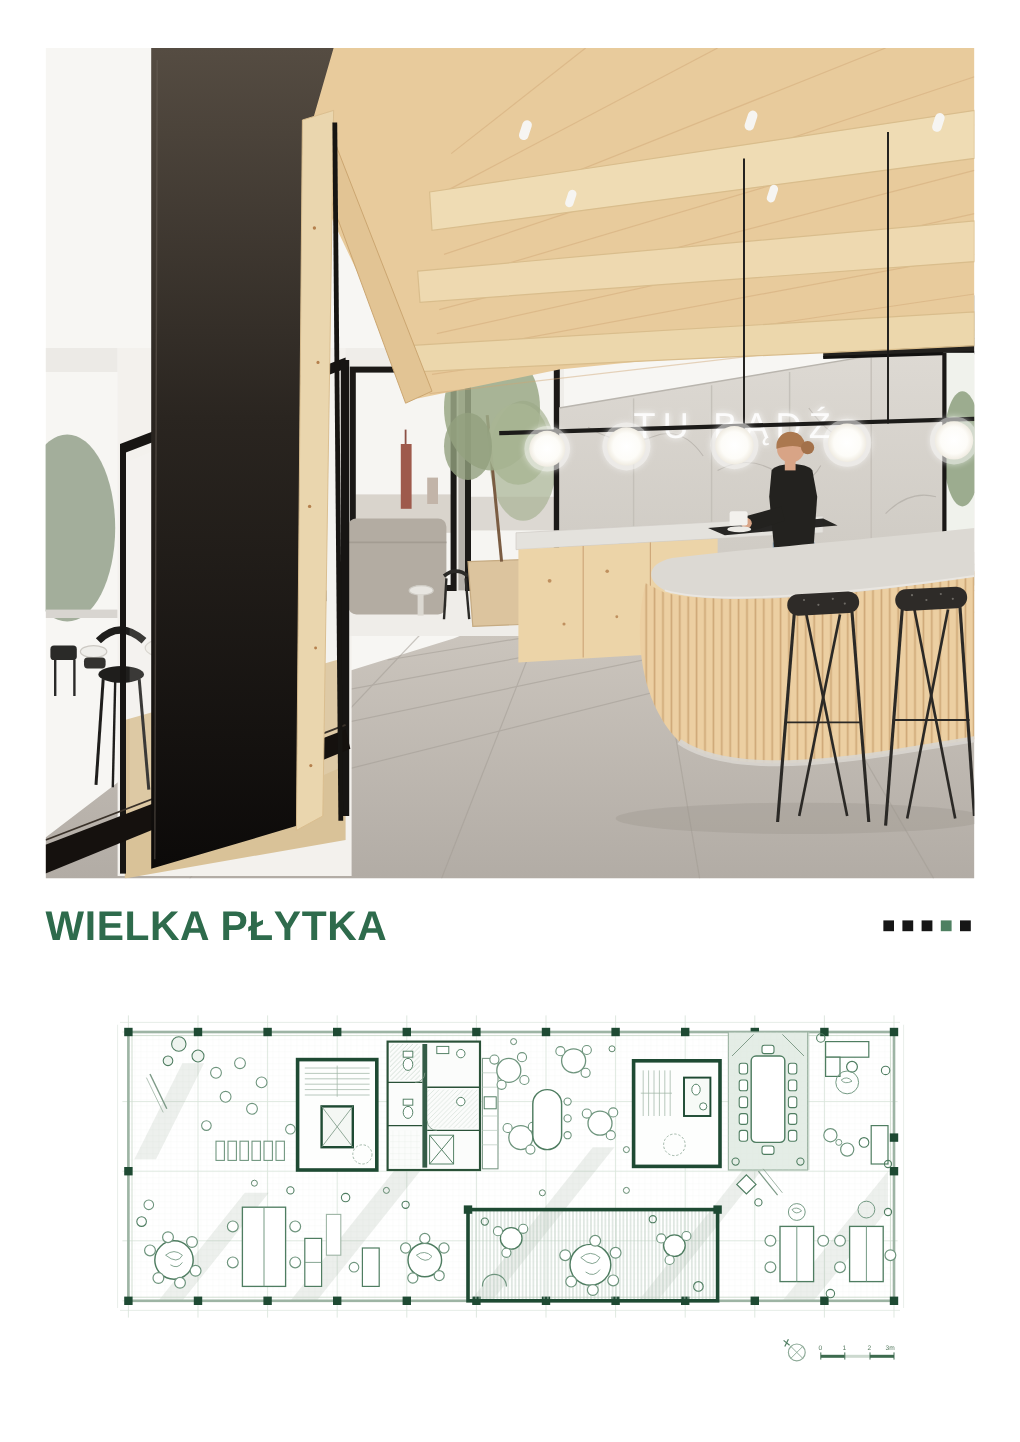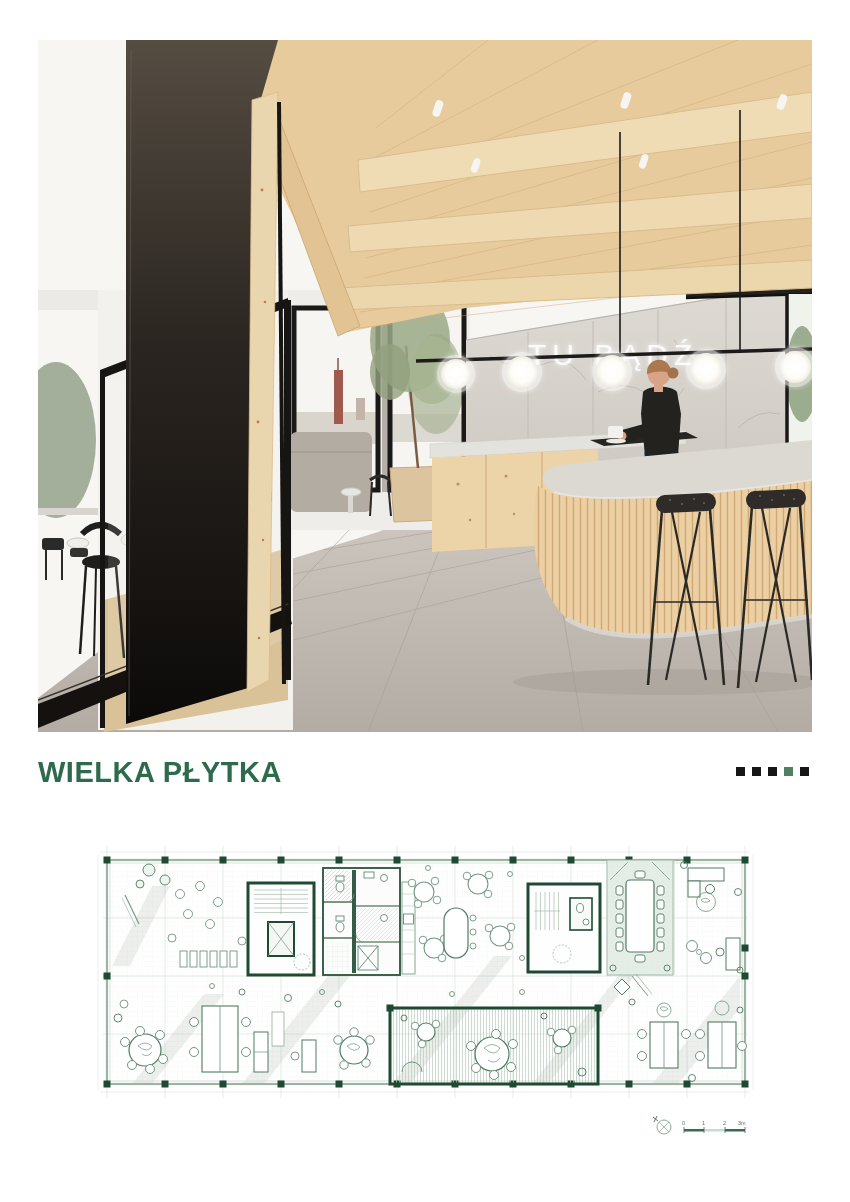--- a/index.html
+++ b/index.html
@@ -2,21 +2,21 @@
 <html><head>
 <meta charset="utf-8">
 <style>
   html,body{margin:0;padding:0;background:#ffffff;}
   .page{position:relative;width:850px;height:1202px;background:#ffffff;overflow:hidden;
         font-family:"Liberation Sans",sans-serif;}
   .hero-wrap{position:absolute;left:38px;top:40px;width:774px;height:692px;}
   .hero-wrap svg{display:block;width:774px;height:692px;}
   .brand-row{position:absolute;left:38px;top:748px;width:774px;height:48px;
              display:flex;align-items:center;justify-content:space-between;}
-  .logo{color:#2e6b4c;font-size:29px;font-weight:bold;letter-spacing:.5px;
+  .logo{color:#2e6b4c;font-size:34px;font-weight:bold;letter-spacing:.5px;
         font-family:"Liberation Sans",sans-serif;transform:scaleY(1.02);}
   .squares svg{display:block;}
   .plan-wrap{position:absolute;left:92px;top:846px;width:666px;height:300px;}
   .plan-wrap svg{display:block;width:666px;height:300px;}
   .neon{font-family:"Liberation Sans",sans-serif;font-size:30px;letter-spacing:6px;
         fill:#ffffff;opacity:.92;}
   .plan-label{font-family:"Liberation Sans",sans-serif;font-size:5.5px;fill:#55795f;}
 </style>
 </head>
 <body>

